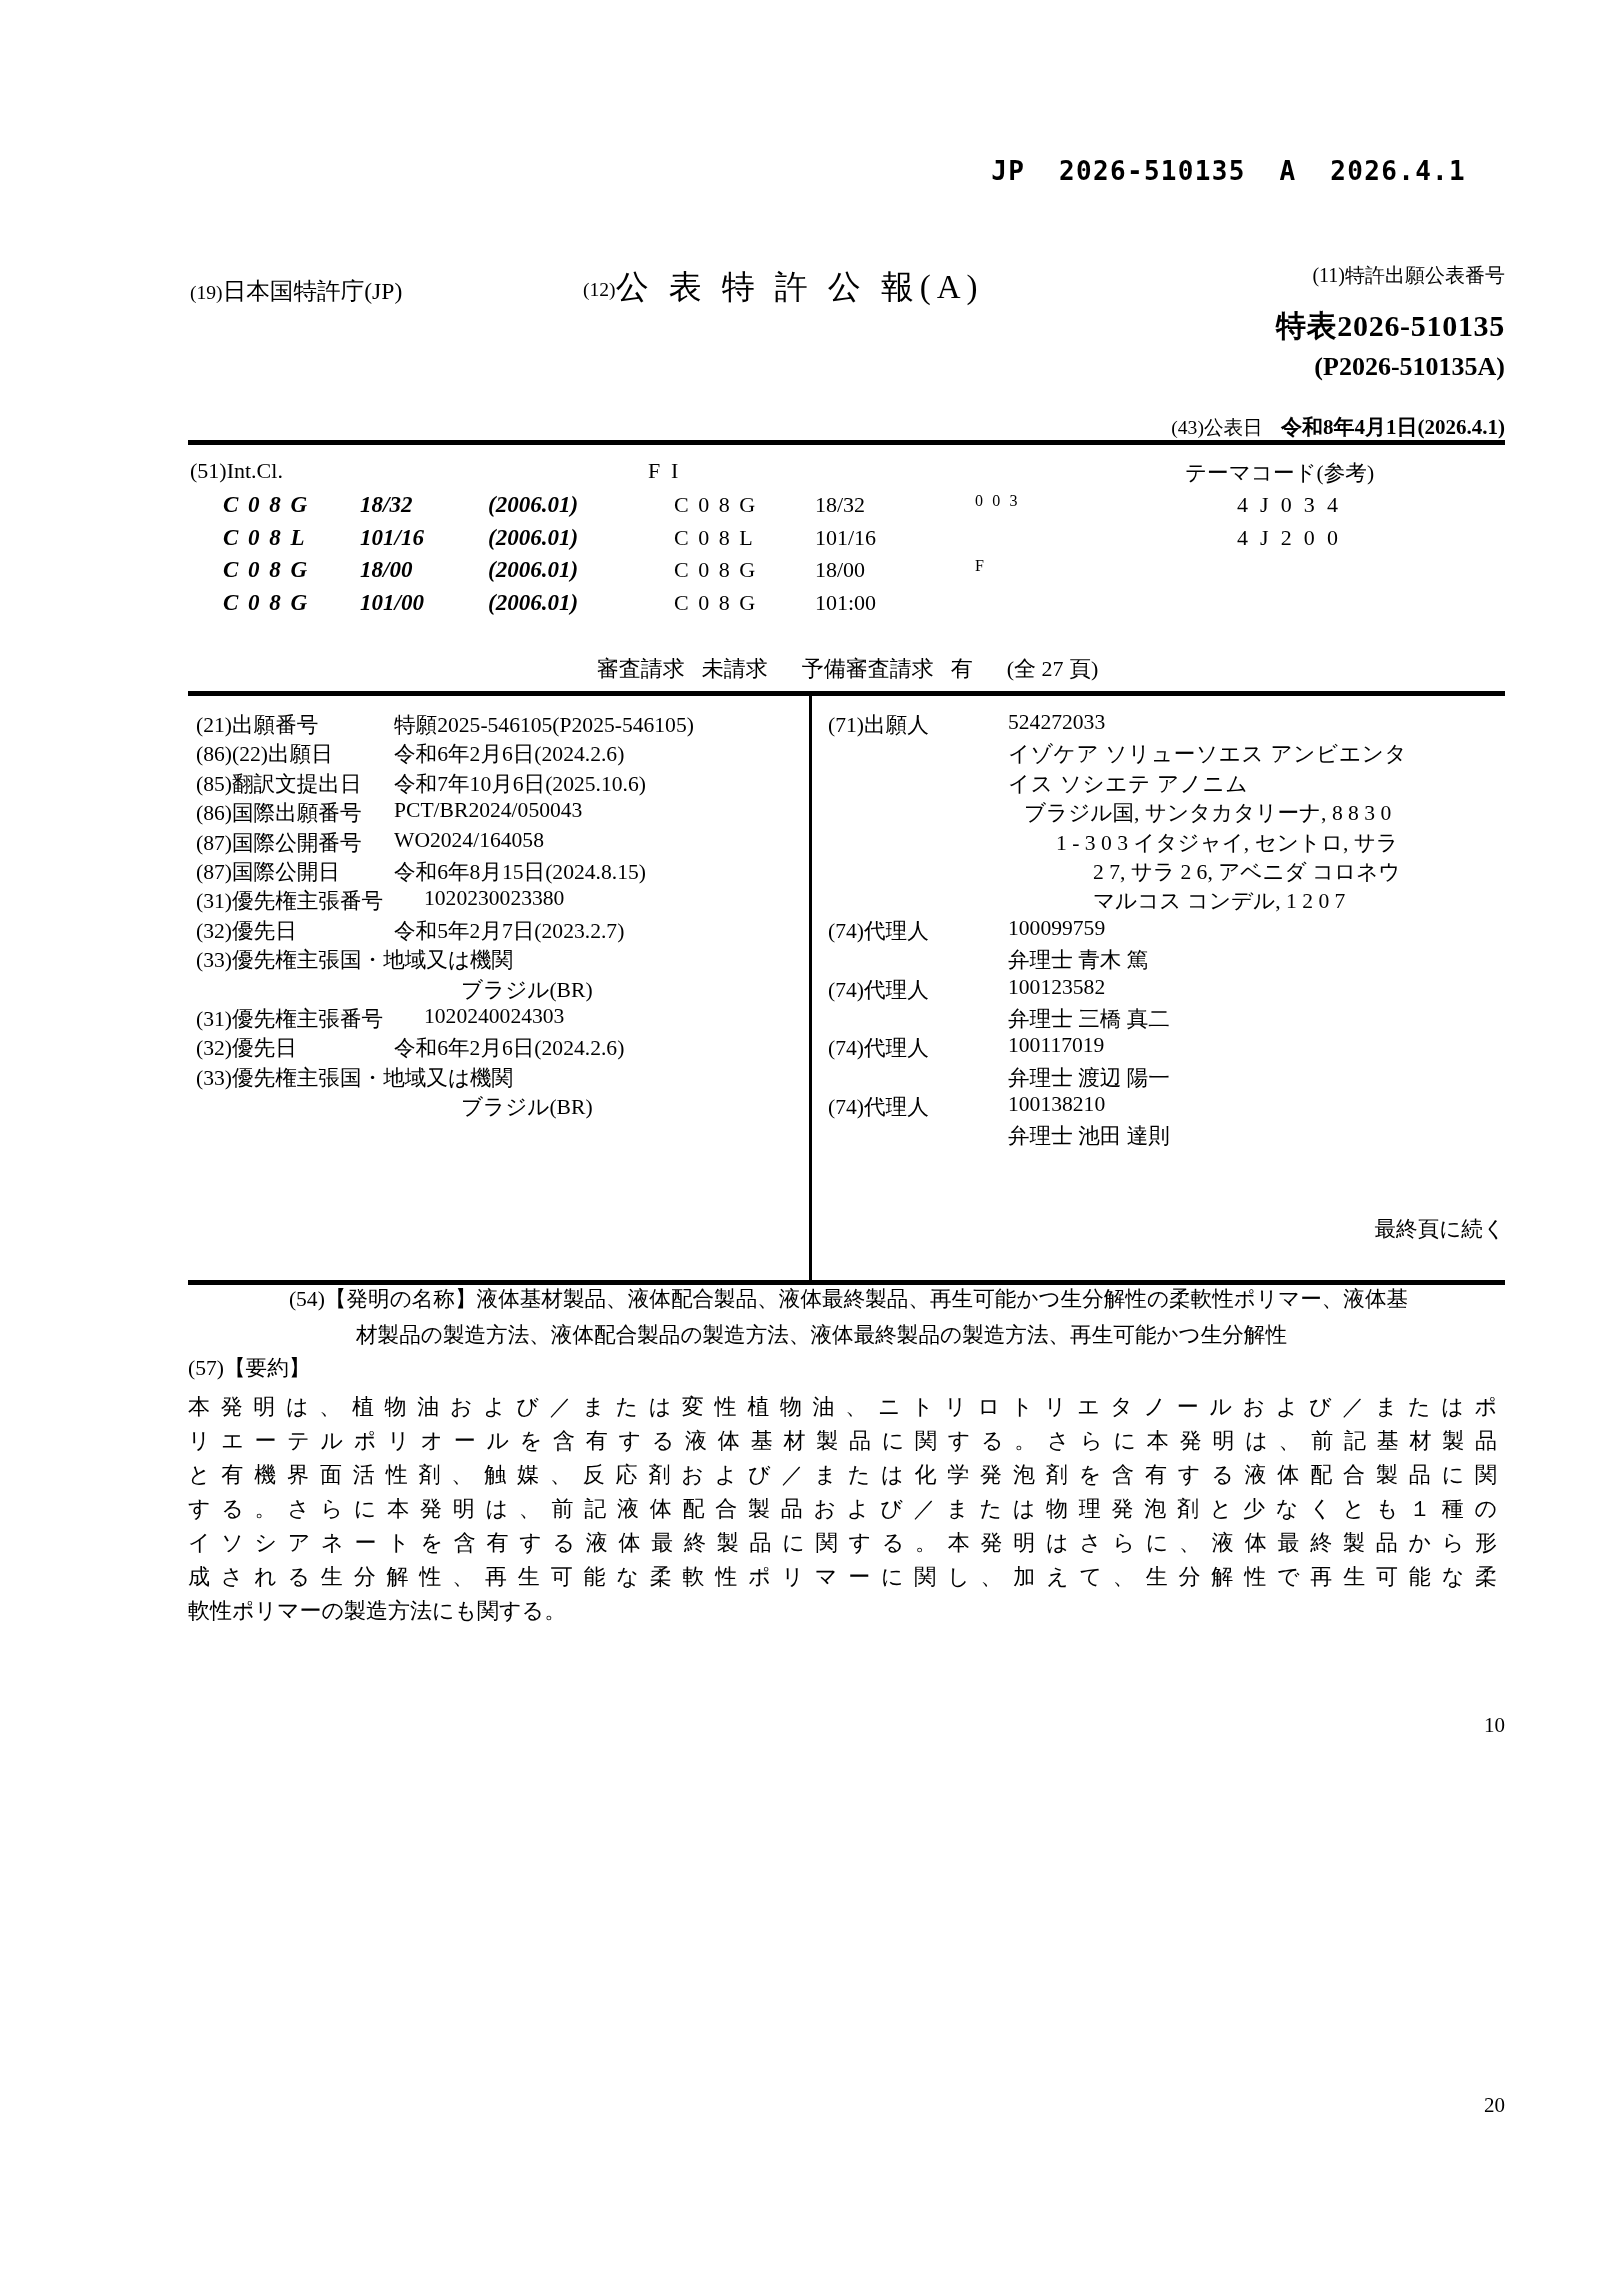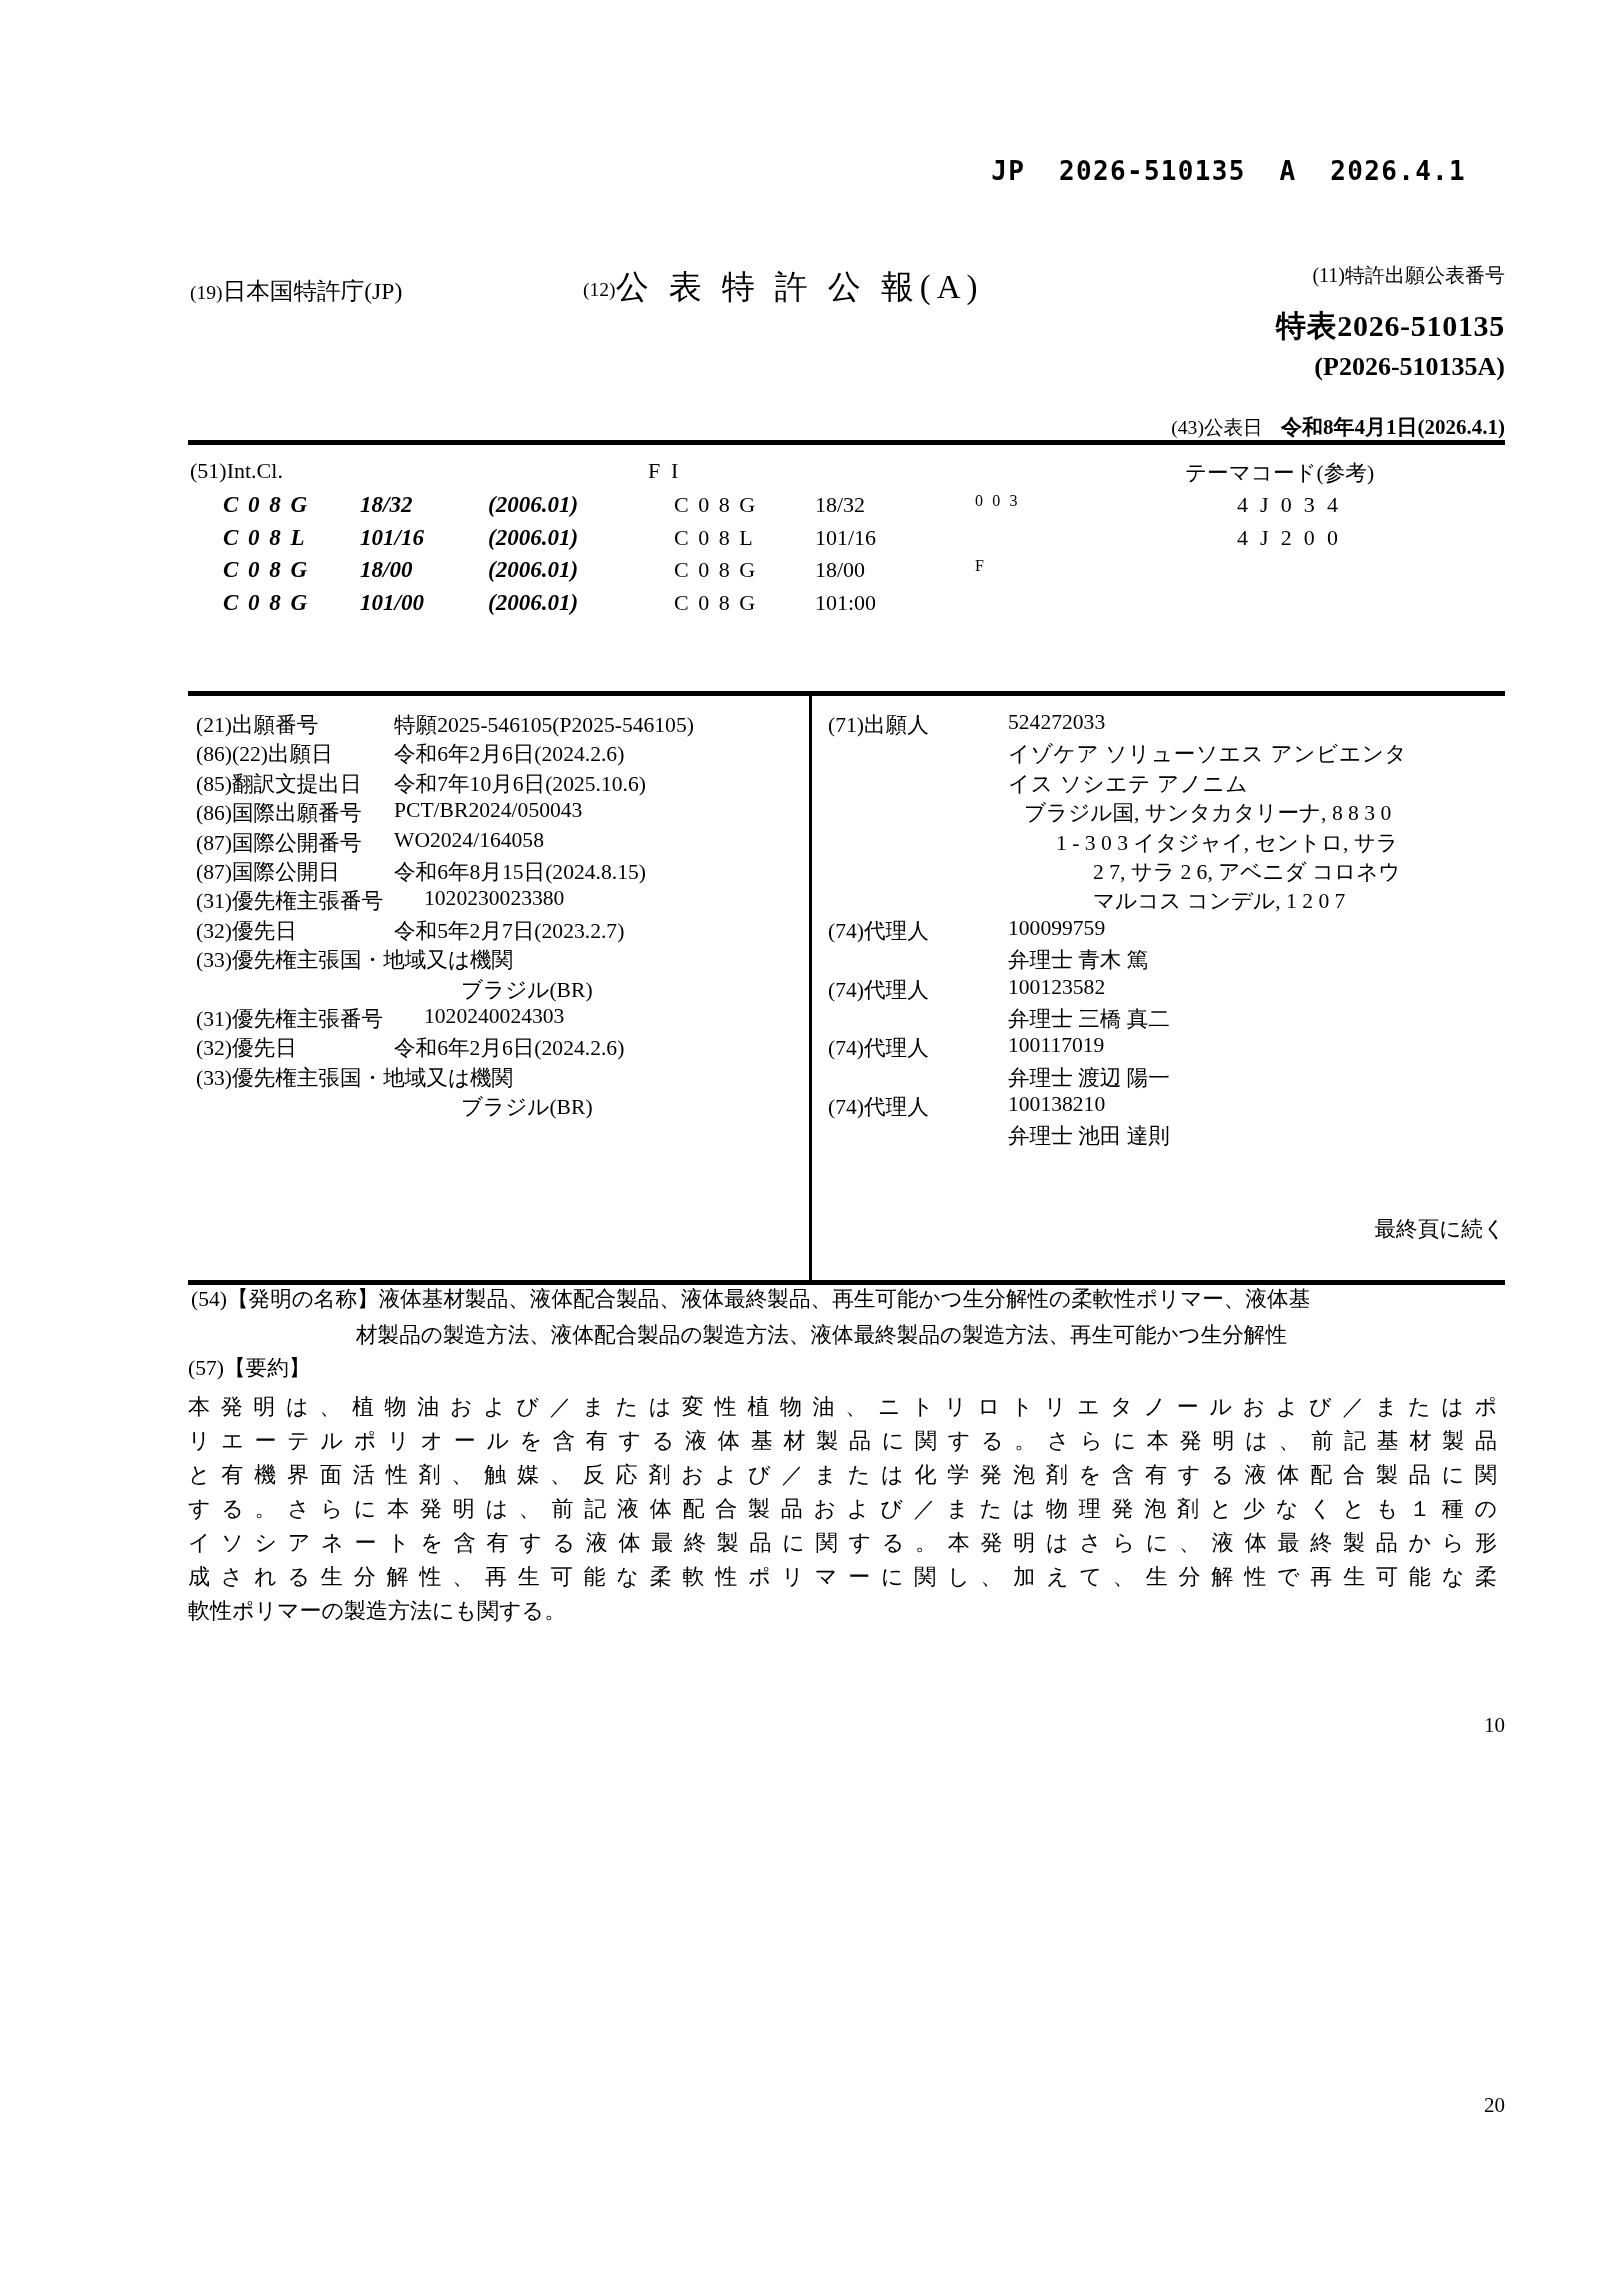--- a/index.html
+++ b/index.html
@@ -262,21 +262,21 @@
   }
 
   
   .title-block {
     position: absolute;
     left: 191px;
     top: 1284px;
     width: 1315px;
     font-size: 21.6px;
   }
-  .title-l1 { white-space: nowrap; }
+  .title-l1 { white-space: nowrap; text-align: center; }
   .title-l2 {
     margin-top: 6.5px;
     padding-left: 165px;
     white-space: nowrap;
   }
 
   
   .abstract-head {
     position: absolute;
     left: 188px;
@@ -373,20 +373,23 @@
       <span class="ic-sym">C 0 8 G</span>
       <span class="ic-grp">101/00</span>
       <span class="ic-ver">(2006.01)</span>
       <span class="fi-sym">C 0 8 G</span>
       <span class="fi-grp">101:00</span>
       <span class="fi-ext"></span>
       <span class="theme-code"></span>
     </div>
   </div>
 
+  <div class="request-line">
+    <span>審査請求</span><span class="sp"></span><span>未請求</span><span class="sp"></span><span class="sp"></span><span>予備審査請求</span><span class="sp"></span><span>有</span><span class="sp"></span><span class="sp"></span><span>(全 27 頁)</span>
+  </div>
 
   <div class="rule-thick" style="top:691px;"></div>
 
   <div class="vrule" style="left:809px; top:691px; height:589px;"></div>
 
   <div class="bib-left">
     <div class="bib-row">
       <span class="bib-code">(21)出願番号</span>
       <span class="bib-val">特願2025-546105(P2025-546105)</span>
     </div>

